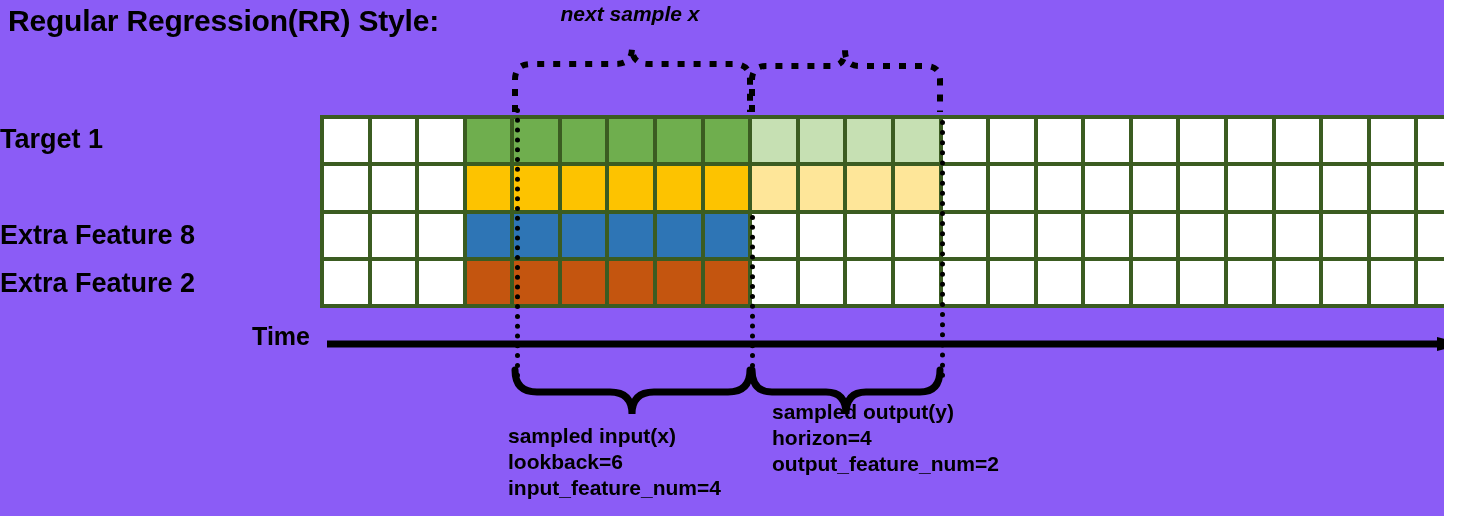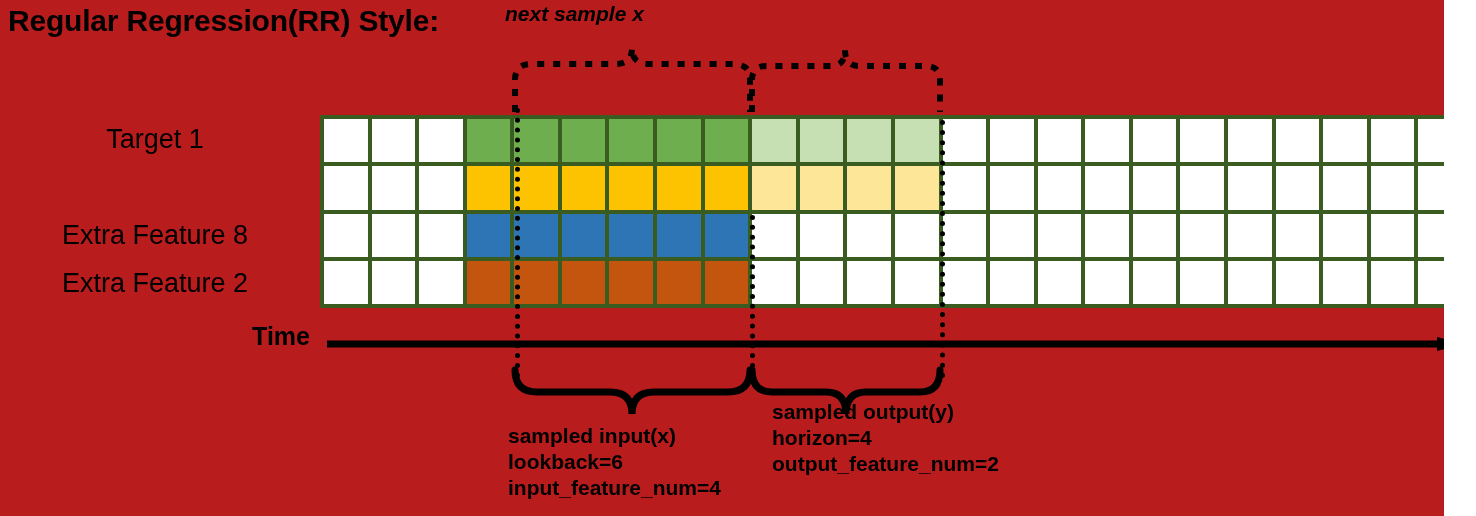--- a/index.html
+++ b/index.html
@@ -9,54 +9,54 @@
   }
   body {
     font-family: "Liberation Sans", sans-serif;
     color: #000000;
   }
   #stage {
     position: relative;
     width: 1444px;
     height: 516px;
     overflow: hidden;
-    background: #b91c1c;
+    background: #8b5cf6;
   }
 
   
   .title {
     position: absolute;
     left: 8px;
     top: 4px;
     font-size: 30px;
     font-weight: 700;
     letter-spacing: -0.2px;
     white-space: nowrap;
   }
 
   
   .brace-label {
     position: absolute;
     font-size: 21px;
     font-style: italic;
     font-weight: 600;
     white-space: nowrap;
-    text-align: left;
+    text-align: center;
   }
   #lbl-next-x { left: 505px; top: 2px; width: 250px; }
   #lbl-next-y { left: 752px; top: 2px; width: 188px; }
 
   
   .row-label {
     position: absolute;
     right: 0;
     width: 100%;
-    text-align: center;
+    text-align: left;
     font-size: 27px;
-    font-weight: 400;
+    font-weight: 700;
     white-space: nowrap;
     line-height: 48px;
   }
   .row-label-wrap {
     position: absolute;
     left: 0px;
     width: 310px;
     height: 48px;
   }
 

